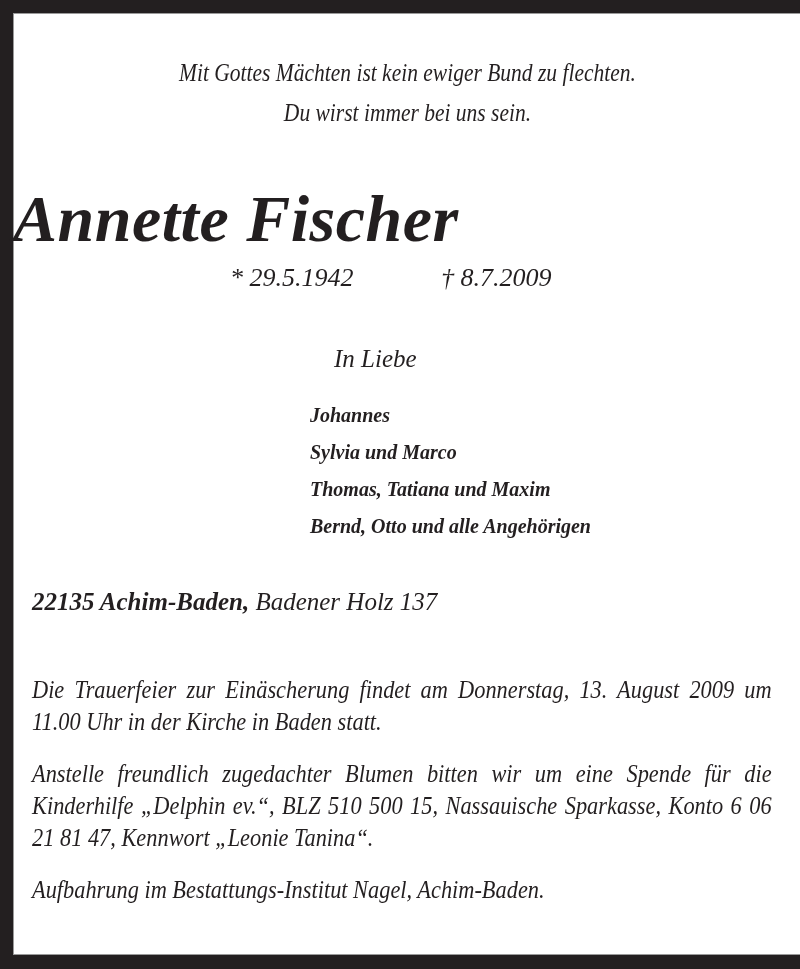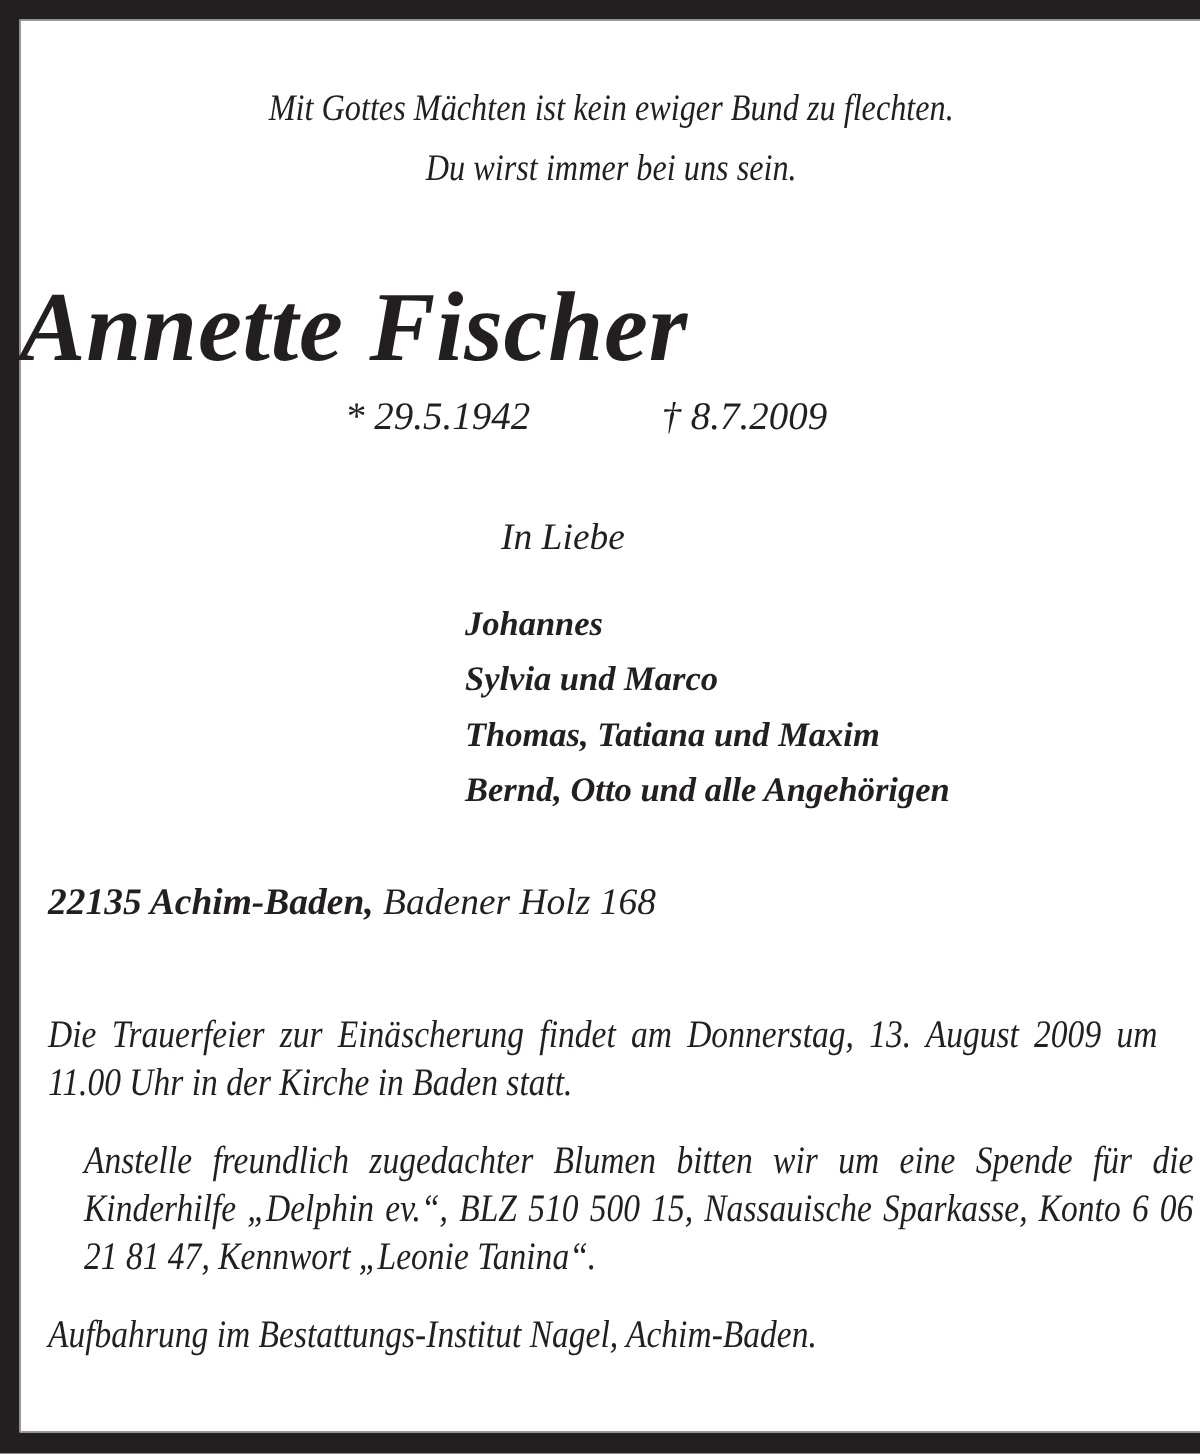--- a/index.html
+++ b/index.html
@@ -10,28 +10,28 @@
     font-family: "Liberation Serif", "DejaVu Serif", serif; color: #231f20; font-style: italic; padding-left: 16px;
   }
   .motto { position: absolute; left: 0; right: 0; text-align: center; font-size: 25px; transform: scaleX(0.86); transform-origin: center; }
   .motto.l1 { top: 46px; }
   .motto.l2 { top: 86px; }
   .name { position: absolute; left: 0; right: 0; top: 168px; text-align: left; font-size: 66px; font-weight: bold; letter-spacing: 0.5px; }
   .dates { position: absolute; top: 250px; font-size: 26px; }
   .dates.birth { left: 217px; }
   .dates.death { left: 428px; }
   .inliebe { position: absolute; left: 297px; top: 332px; font-size: 25px; margin-left: 24px; }
-  .mourners { position: absolute; left: 297px; top: 384px; font-size: 23px; font-weight: bold; line-height: 37px; }
+  .mourners { position: absolute; left: 297px; top: 384px; font-size: 20px; font-weight: bold; line-height: 37px; }
   .mourners div { white-space: nowrap; }
   .address { position: absolute; left: 19px; top: 575px; font-size: 25px; white-space: nowrap; }
   .address b { font-weight: bold; }
   .para { position: absolute; left: 19px; width: 740px; font-size: 26px; line-height: 32px; text-align: justify; text-align-last: left; }
   .para .inner { display: block; transform: scaleX(0.86); transform-origin: left; width: 860px; }
   .p1 { top: 661px; }
-  .p2 { top: 745px; margin-left: 24px; }
+  .p2 { top: 745px; }
   .p3 { top: 861px; }
 </style>
 </head>
 <body>
 
 <div class="card">
   <div class="motto l1">Mit Gottes Mächten ist kein ewiger Bund zu flechten.</div>
   <div class="motto l2">Du wirst immer bei uns sein.</div>
 
   <div class="name">Annette Fischer</div>
@@ -43,21 +43,21 @@
 
   <div class="mourners">
     <div>Johannes</div>
     <div>Sylvia und Marco</div>
     <div>Thomas, Tatiana und Maxim</div>
     <div>Bernd, Otto und alle Angehörigen</div>
   </div>
 
   <div class="address">
     <b>22135 Achim-Baden,</b>
-    <span>Badener Holz 168</span>
+    <span>Badener Holz 137</span>
   </div>
 
   <div class="para p1">
     <span class="inner">Die Trauerfeier zur Einäscherung findet am Donnerstag, 13. August 2009 um 11.00 Uhr in der Kirche in Baden statt.</span>
   </div>
   <div class="para p2">
     <span class="inner">Anstelle freundlich zugedachter Blumen bitten wir um eine Spende für die Kinderhilfe „Delphin ev.“, BLZ 510 500 15, Nassauische Sparkasse, Konto 6 06 21 81 47, Kennwort „Leonie Tanina“.</span>
   </div>
   <div class="para p3">
     <span class="inner">Aufbahrung im Bestattungs-Institut Nagel, Achim-Baden.</span>

